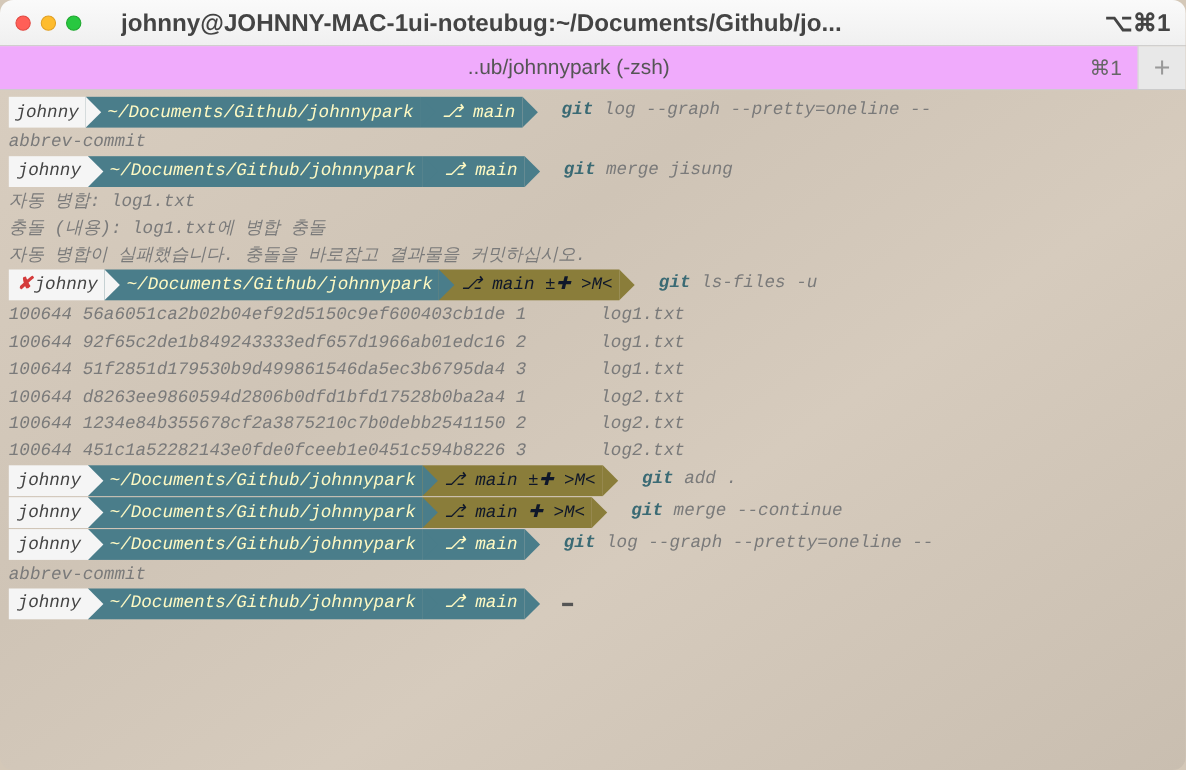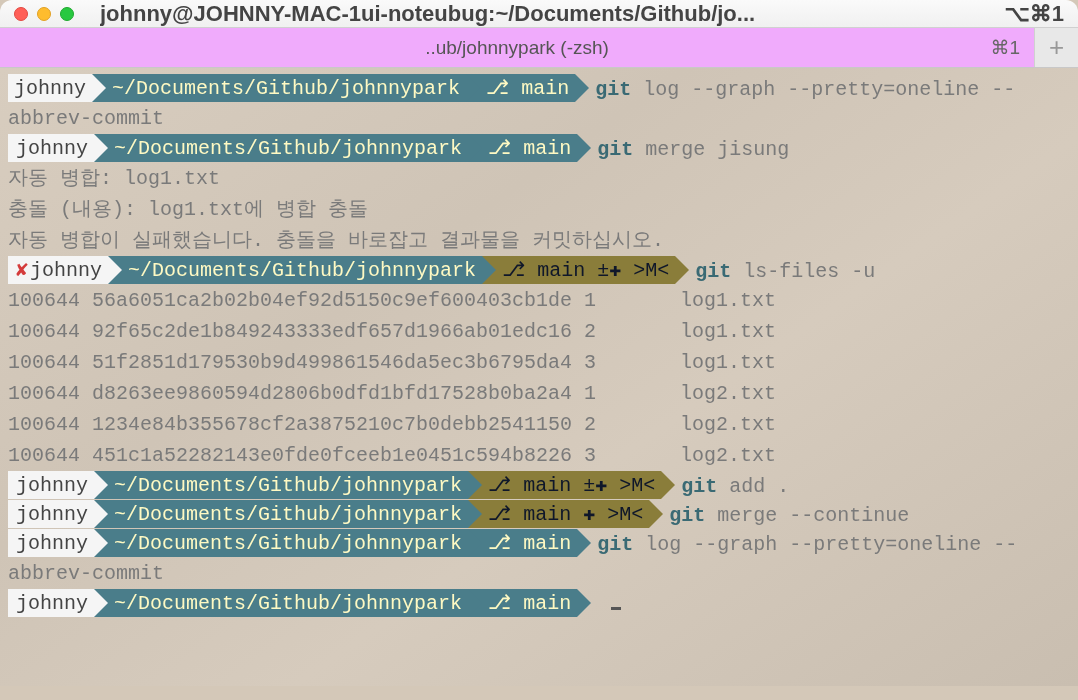--- a/index.html
+++ b/index.html
@@ -11,27 +11,27 @@
       font-family: "SF Mono", Menlo, Monaco, "Courier New", monospace;
       font-size: 18px;
       background: #d4c8b8;
       width: 1078px;
       height: 700px;
       overflow: hidden;
       border-radius: 12px;
     }
     
     .titlebar {
-      height: 28px;
+      height: 42px;
       background: linear-gradient(#fafafa, #f0f0f0);
       border-bottom: 1px solid #d0d0d0;
       display: flex;
       align-items: center;
       padding: 0 14px;
-      gap: 12px;
+      gap: 22px;
       font-family: -apple-system, "SF Pro", Helvetica, Arial, sans-serif;
     }
     .traffic-lights {
       display: flex;
       gap: 9px;
       margin-right: 14px;
     }
     .light {
       width: 14px;
       height: 14px;
@@ -99,22 +99,23 @@
       border-left: 1px solid #d0d0d0;
       cursor: pointer;
     }
     
     .terminal {
       background: linear-gradient(145deg, #d8cdbf 0%, #cfc4b6 35%, #d6cbbd 60%, #c9beb0 100%);
       height: calc(700px - 82px);
       padding: 6px 8px;
       line-height: 1.55;
       color: #5a5a5a;
-      font-size: 20px;
+      font-size: 16px;
       overflow: hidden;
+      font-style: italic;
     }
     .line {
       white-space: pre;
     }
     .gray { color: #7a7a7a; }
     
     
     .prompt-row {
       display: flex;
       align-items: stretch;
@@ -155,21 +156,21 @@
     .seg-olive {
       background: #8a7d3a;
       color: #8a7d3a;
       padding-left: 20px;
     }
     .seg-olive .inner { color: #0f172a; }
     .cmd {
       padding-left: 20px;
       color: #7a7a7a;
     }
-    .cmd .git { color: #3a6a74; font-weight: 600; }
+    .cmd .git { color: #3a6a74; font-weight: 600; margin-left: 16px; }
     .cmd-cont {
       color: #7a7a7a;
     }
     .cursor {
       display: inline-block;
       width: 10px;
       height: 3px;
       background: #555;
       vertical-align: baseline;
       margin-left: 14px;

